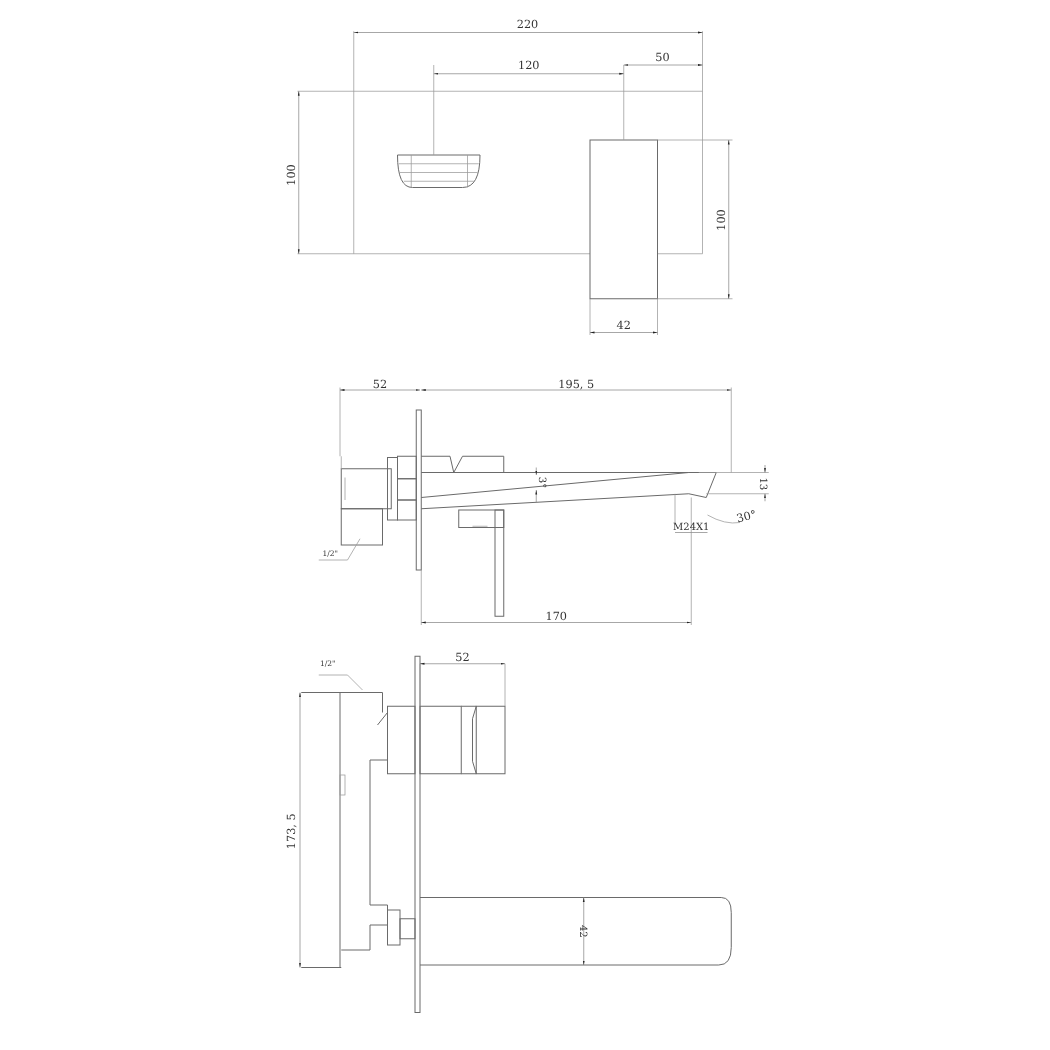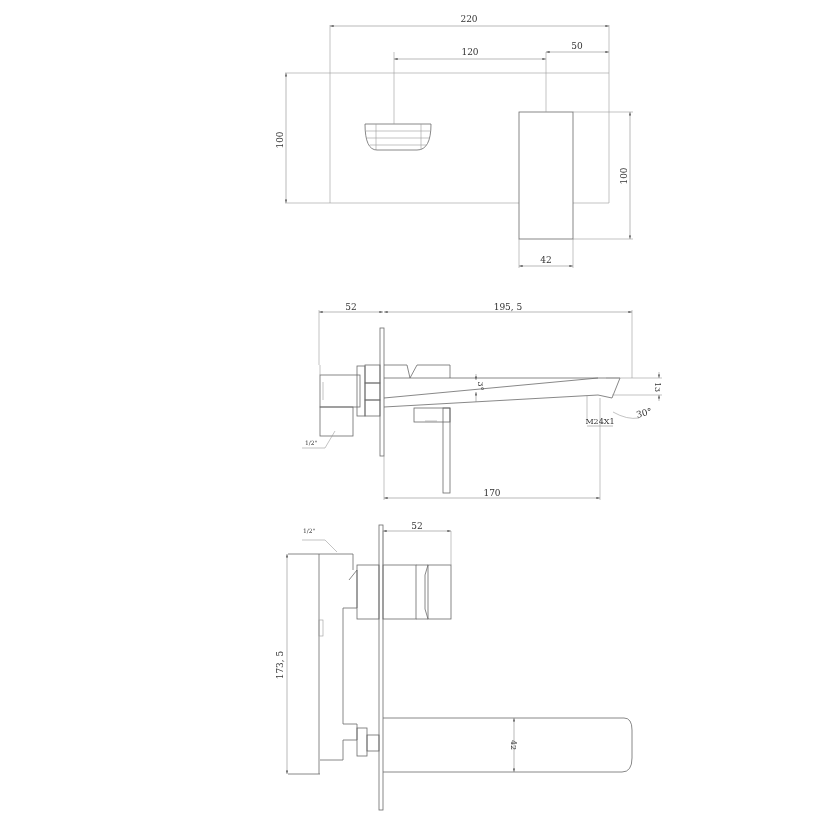--- a/index.html
+++ b/index.html
@@ -1,17 +1,17 @@
 <!DOCTYPE html>
 <html><head>
 <meta charset="utf-8">
 <style>
   html, body { margin: 0; padding: 0; background: #ffffff; }
   body { width: 840px; height: 840px; overflow: hidden; font-family: "DejaVu Serif", serif; }
-  #drawing { position: absolute; left: 0; top: 0; width: 744px; height: 840px; margin-left: 47px; }
+  #drawing { position: absolute; left: 0; top: 0; width: 744px; height: 840px; }
   svg text { font-family: "DejaVu Serif", serif; fill: #333; }
   .ln { stroke: #6a6a6a; stroke-width: 0.8; fill: none; }
   .thin { stroke: #9a9a9a; stroke-width: 0.6; fill: none; }
   .dim { stroke: #8a8a8a; stroke-width: 0.6; fill: none; }
   .arrow { fill: #222; }
 </style>
 </head>
 <body>
 
 <div id="drawing">

